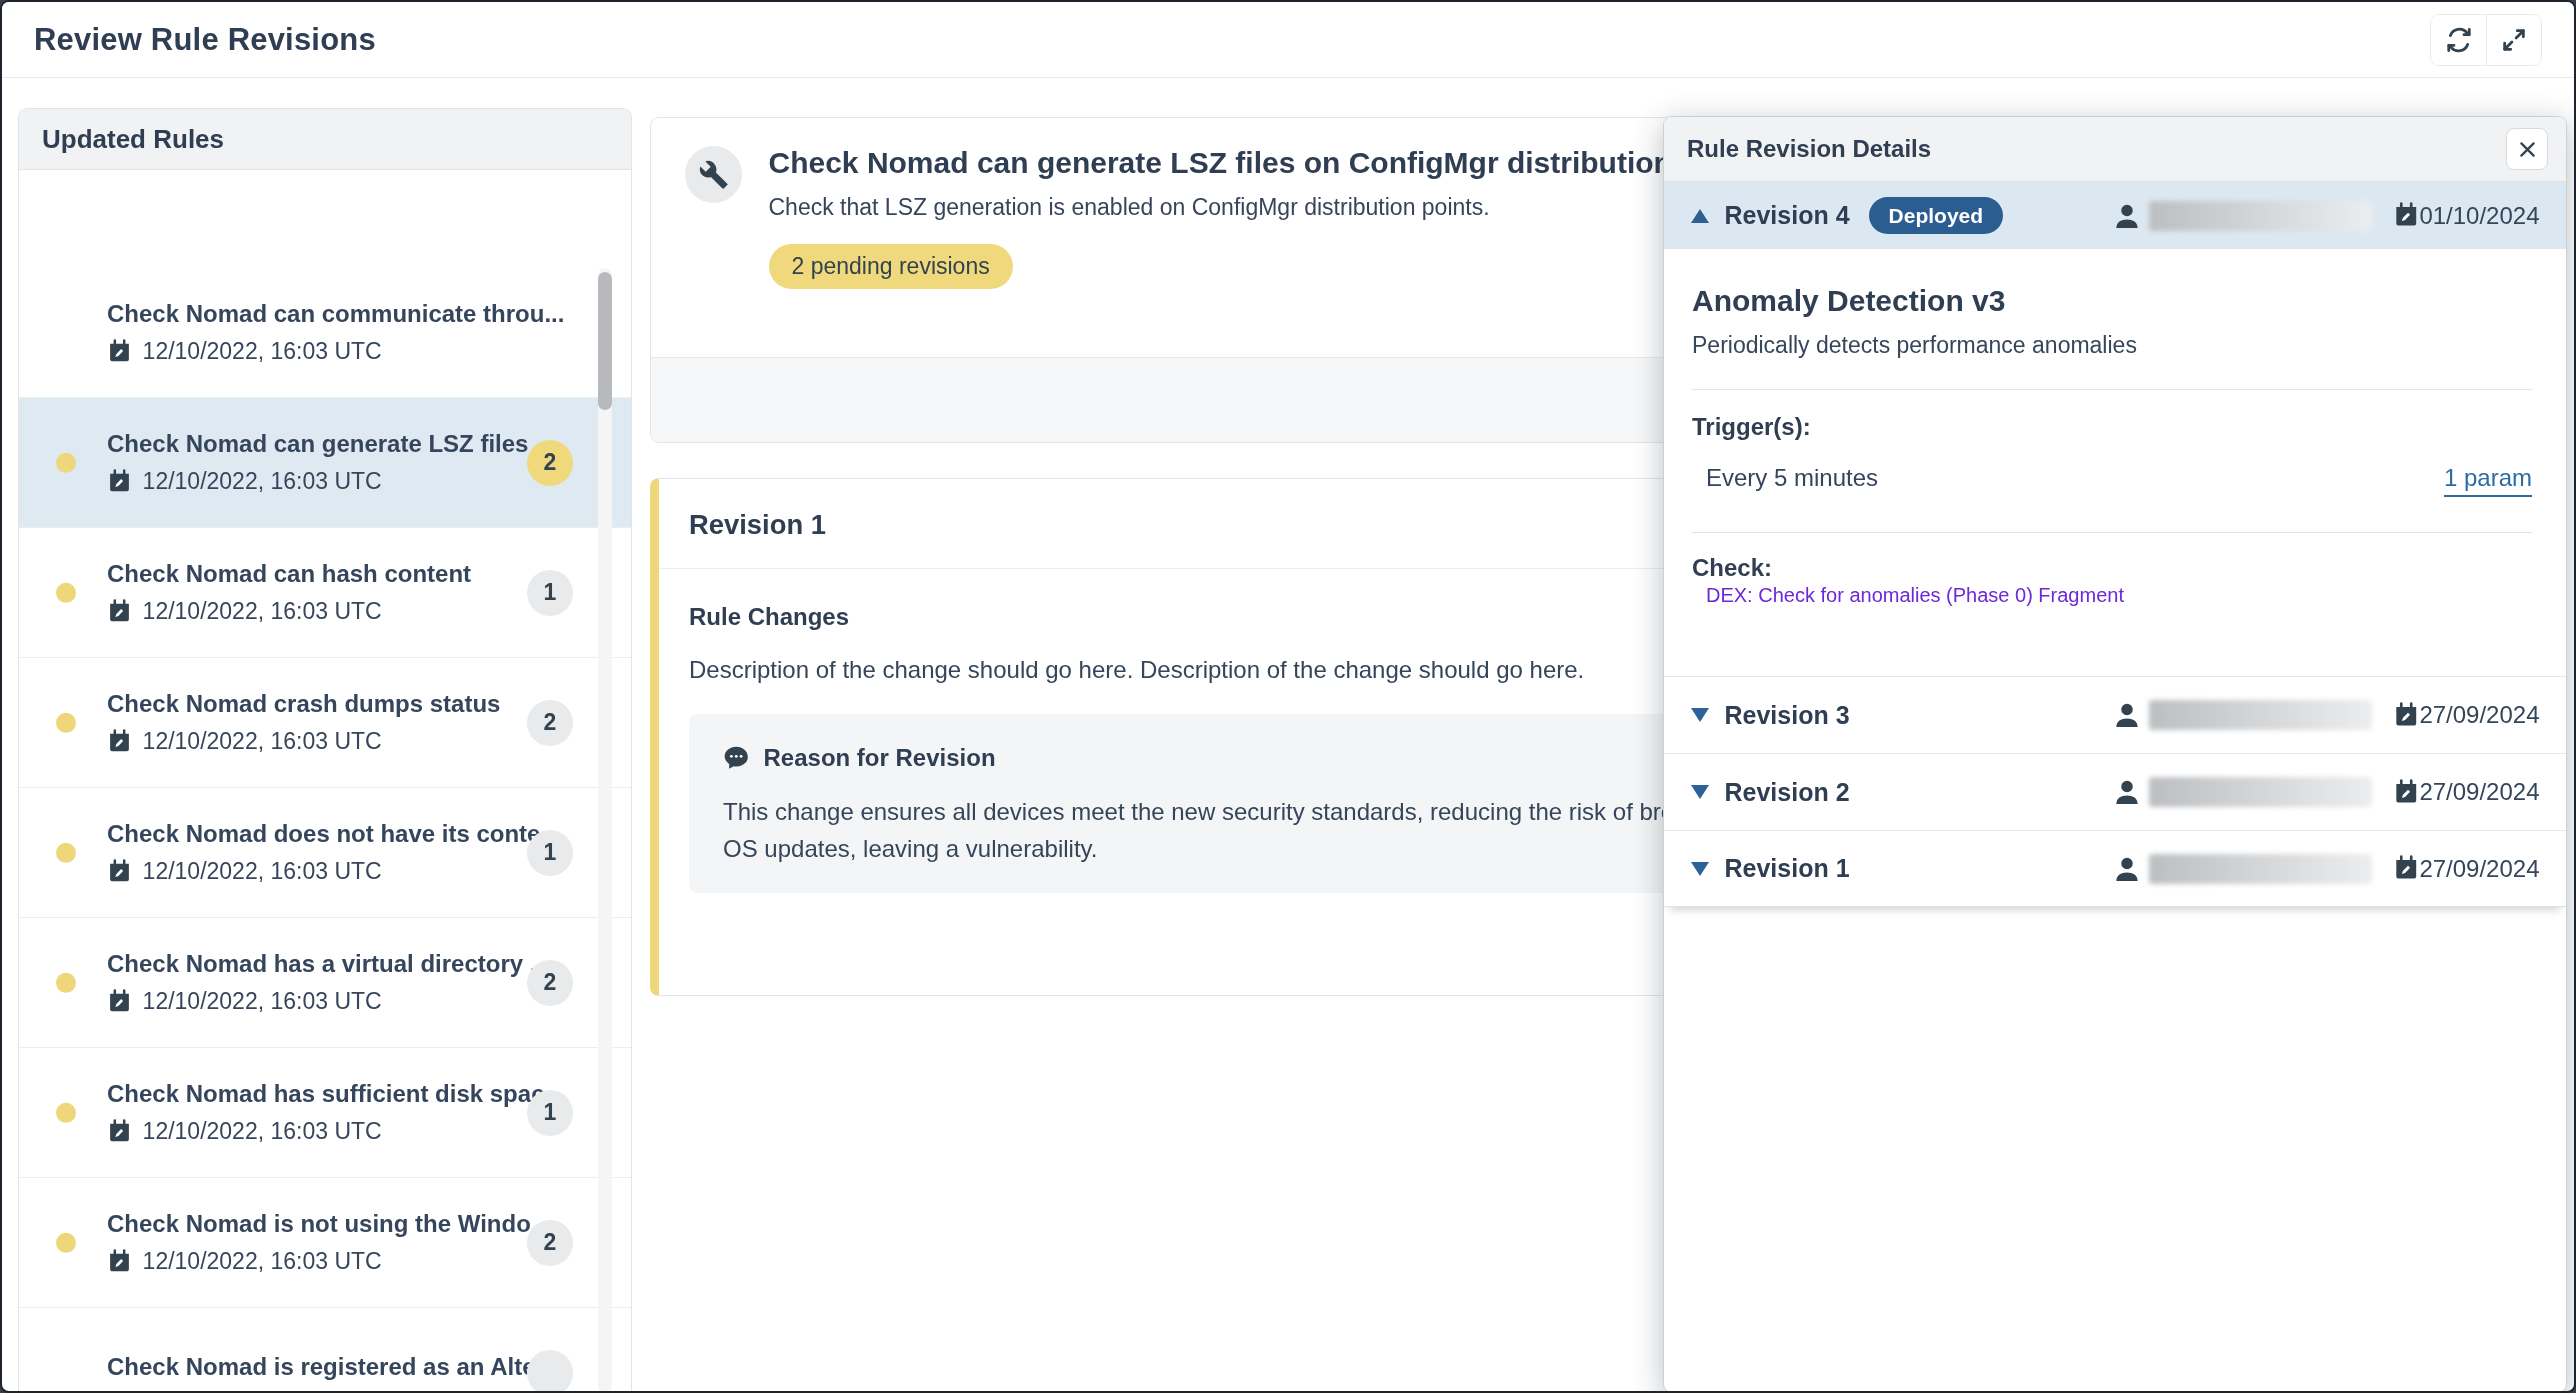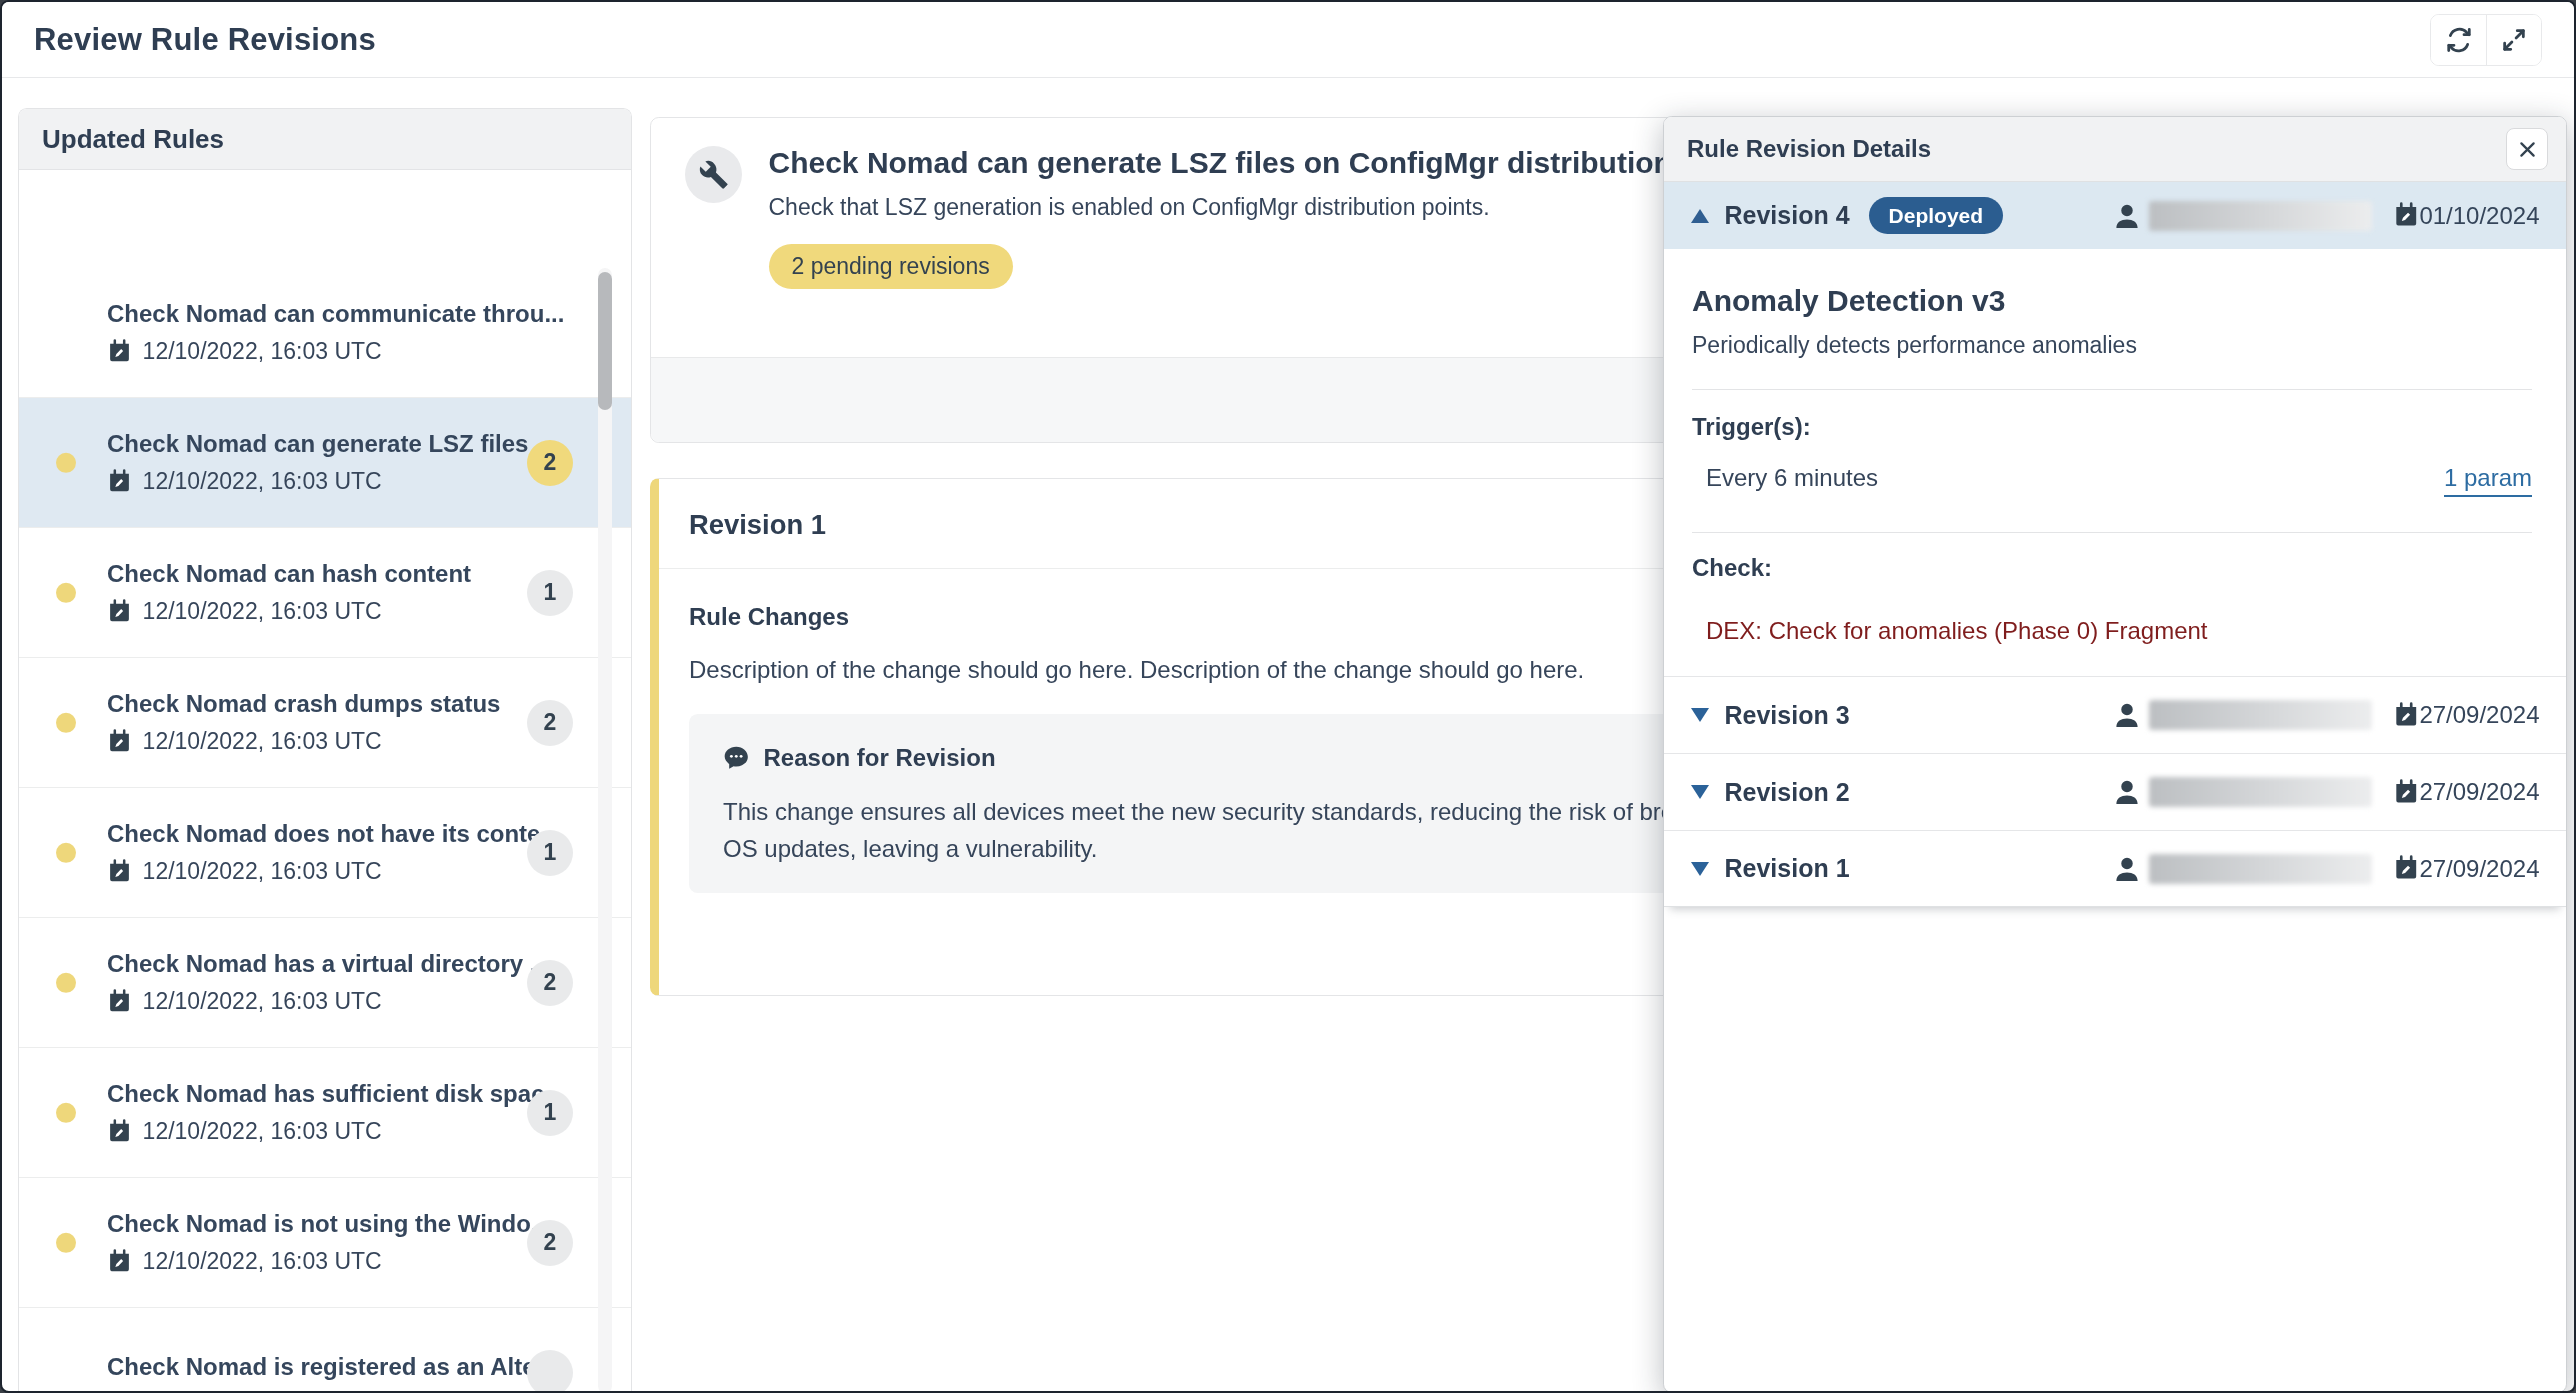--- a/index.html
+++ b/index.html
@@ -138,21 +138,21 @@
   .dp-expanded { height:427px; padding:35px 34px 0 28px; }
   .dp-rule-name { font-size:30px; font-weight:600; color:#2f3e52; }
   .dp-rule-desc { font-size:23px; margin-top:14px; color:#36455a; }
   .dp-hr { border:none; border-top:1.8px solid #e3e4e6; margin-top:30px; }
   .dp-hr.second { margin-top:35px; }
   .dp-label { font-size:24px; font-weight:700; color:#2f3e52; margin-top:23px; }
   .dp-label.check { margin-top:21px; }
   .trigger-row { display:flex; align-items:baseline; margin-top:23px; padding-left:14px; }
   .trigger-text { font-size:24px; color:#36455a; }
   .param-link { margin-left:auto; font-size:24px; color:#2d6ca2; border-bottom:2.7px solid #2d6ca2; padding-bottom:2.7px; cursor:pointer; }
-  .check-value { font-size:24px; color:#7f1d1d; margin-top:35px; padding-left:14px; }
+  .check-value { font-size:20px; color:#6d28d9; margin-top:2px; padding-left:14px; }
 </style>
 </head>
 <body>
 
 <div class="screen">
 
   <header class="topbar">
     <h1 class="page-title">Review Rule Revisions</h1>
     <div class="btn-group">
       <button>
@@ -370,21 +370,21 @@
         <span class="dp-date">01/10/2024</span>
       </span>
     </div>
 
     <div class="dp-expanded">
       <div class="dp-rule-name">Anomaly Detection v3</div>
       <div class="dp-rule-desc">Periodically detects performance anomalies</div>
       <hr class="dp-hr">
       <div class="dp-label">Trigger(s):</div>
       <div class="trigger-row">
-        <span class="trigger-text">Every 6 minutes</span>
+        <span class="trigger-text">Every 5 minutes</span>
         <a class="param-link">1 param</a>
       </div>
       <hr class="dp-hr second">
       <div class="dp-label check">Check:</div>
       <div class="check-value">DEX: Check for anomalies (Phase 0) Fragment</div>
     </div>
 
     <div class="dp-row collapsed-row">
       <span class="tri-down"></span>
       <span class="dp-rev-label">Revision 3</span>

